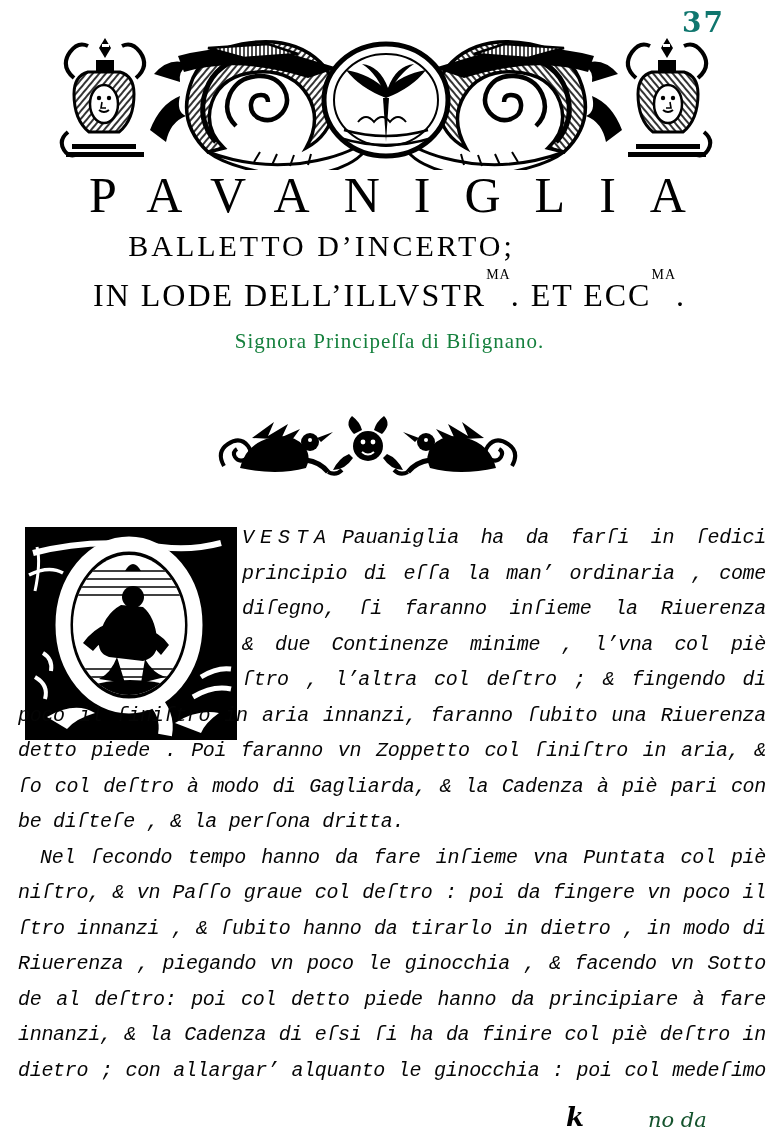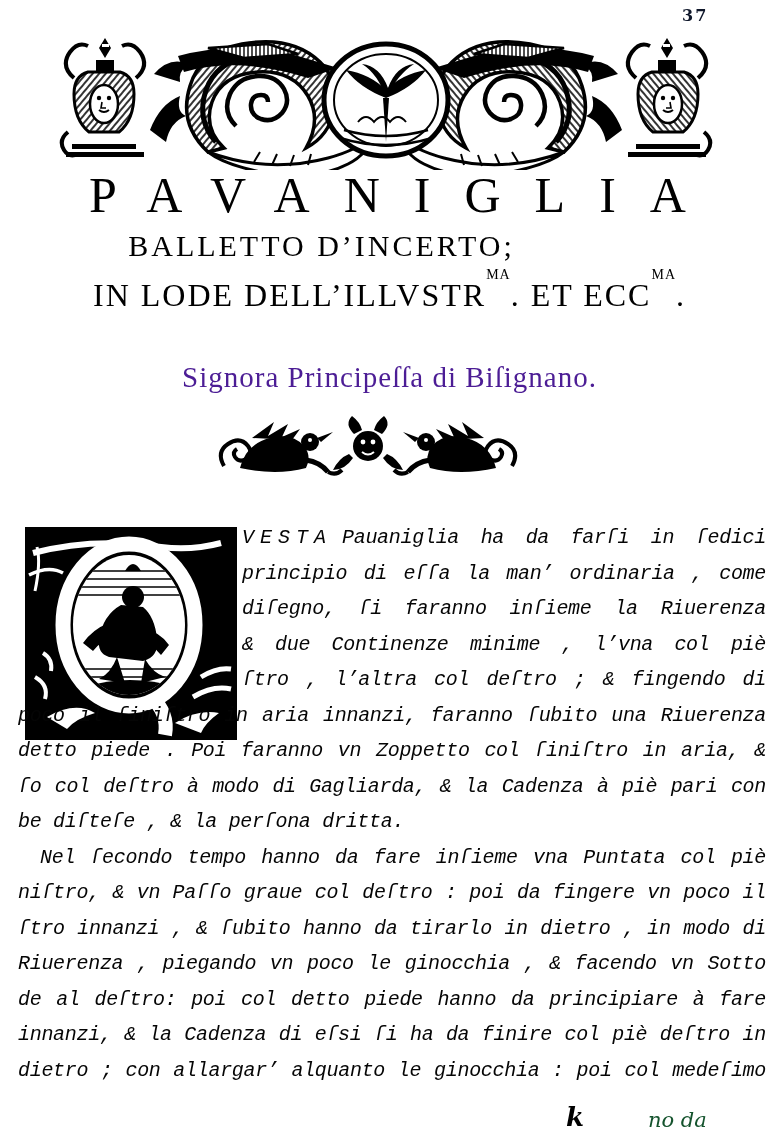--- a/index.html
+++ b/index.html
@@ -6,21 +6,21 @@
   body{
     width:779px;height:1147px;position:relative;overflow:hidden;
     background:#ffffff;color:#0b0b0b;
     font-family:"Liberation Serif","DejaVu Serif",serif;
   }
   [data-name]{box-sizing:border-box;}
 
   .page-number{
     position:absolute;top:6px;left:682px;width:60px;
     font-family:"DejaVu Serif",serif;font-weight:bold;
-    font-size:16px;letter-spacing:2px;color:#0f172a;
+    font-size:28px;letter-spacing:2px;color:#0f766e;
   }
 
   .ornament-header{position:absolute;left:58px;top:34px;width:656px;height:136px;}
   .ornament-divider{position:absolute;left:212px;top:406px;width:312px;height:72px;}
 
   .title-main{
     position:absolute;top:166px;left:0;width:779px;text-align:center;
     font-size:50px;letter-spacing:34px;text-indent:30px;white-space:nowrap;
     font-family:"Liberation Serif",serif;color:#000;
   }
@@ -29,21 +29,21 @@
     font-size:30px;letter-spacing:3px;font-family:"Liberation Serif",serif;color:#000;
   }
   .title-sub2{
     position:absolute;top:277px;left:0;width:779px;text-align:center;
     font-size:32px;letter-spacing:2px;white-space:nowrap;
     font-family:"Liberation Serif",serif;color:#000;
   }
   .title-sub2 sup{font-size:14px;letter-spacing:1px;position:relative;top:-15px;text-align:right;}
   .title-sub3{
     position:absolute;top:329px;left:0;width:779px;text-align:center;
-    font-size:29px;letter-spacing:1px;font-family:"Liberation Serif",serif;color:#4c1d95;margin-top:32px;
+    font-size:21px;letter-spacing:1px;font-family:"Liberation Serif",serif;color:#15803d;
   }
 
   .dropcap{position:absolute;left:25px;top:527px;width:212px;height:213px;}
 
   .body-text{
     position:absolute;left:18px;top:520px;width:748px;
     font-family:Liberation Mono, monospace;font-style:italic;
     font-size:20px;line-height:35.5px;letter-spacing:-0.3px;color:#050505;
   }
   .indent-block{margin-left:224px;}

